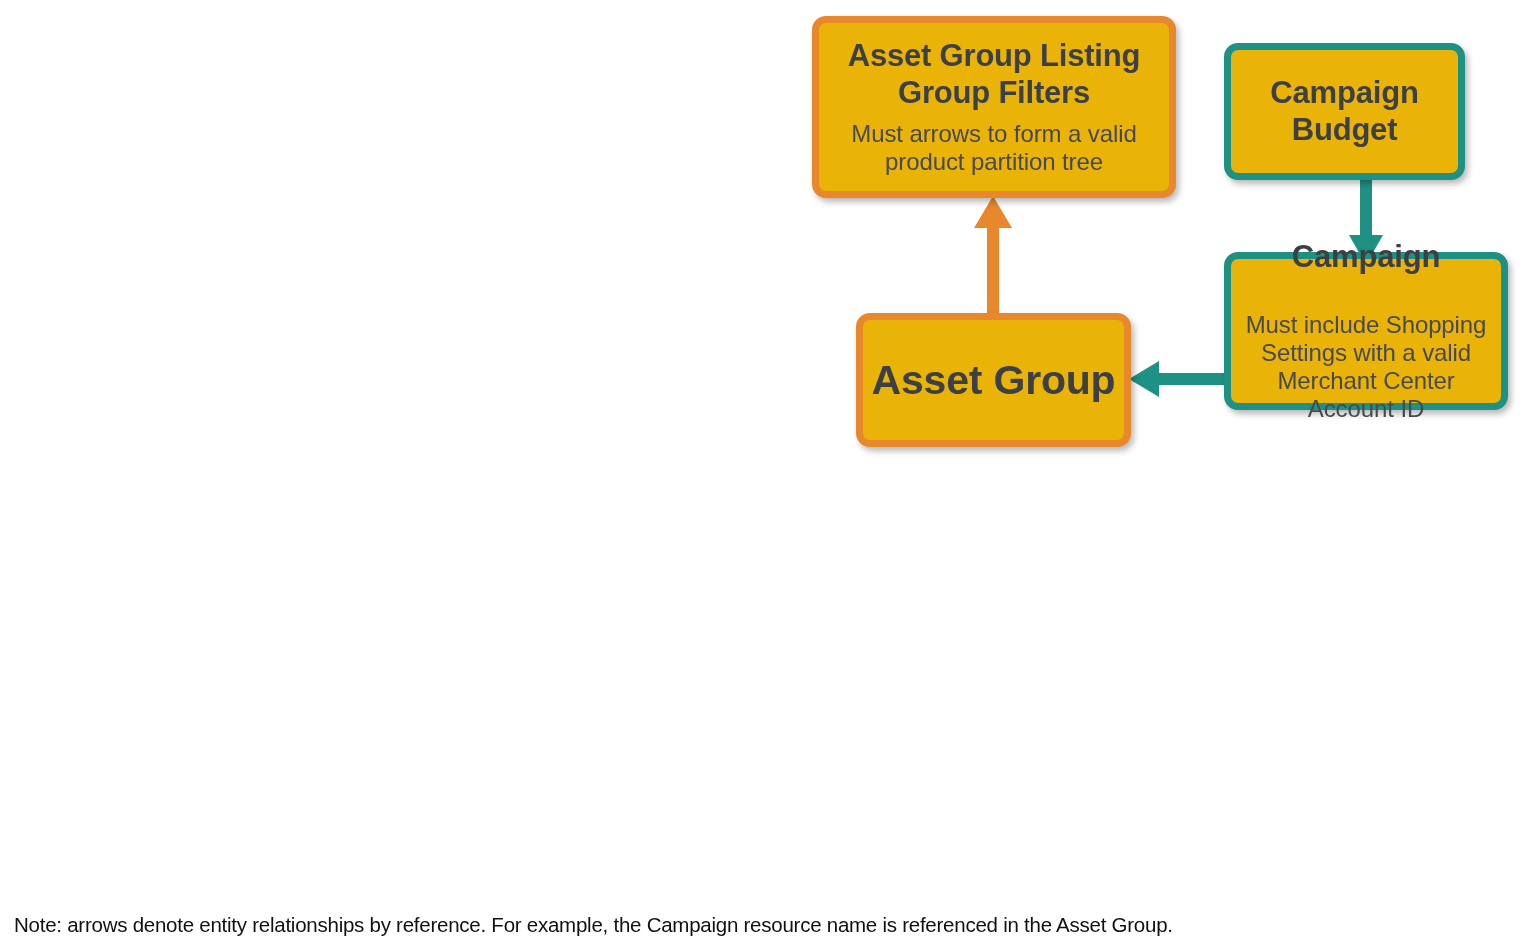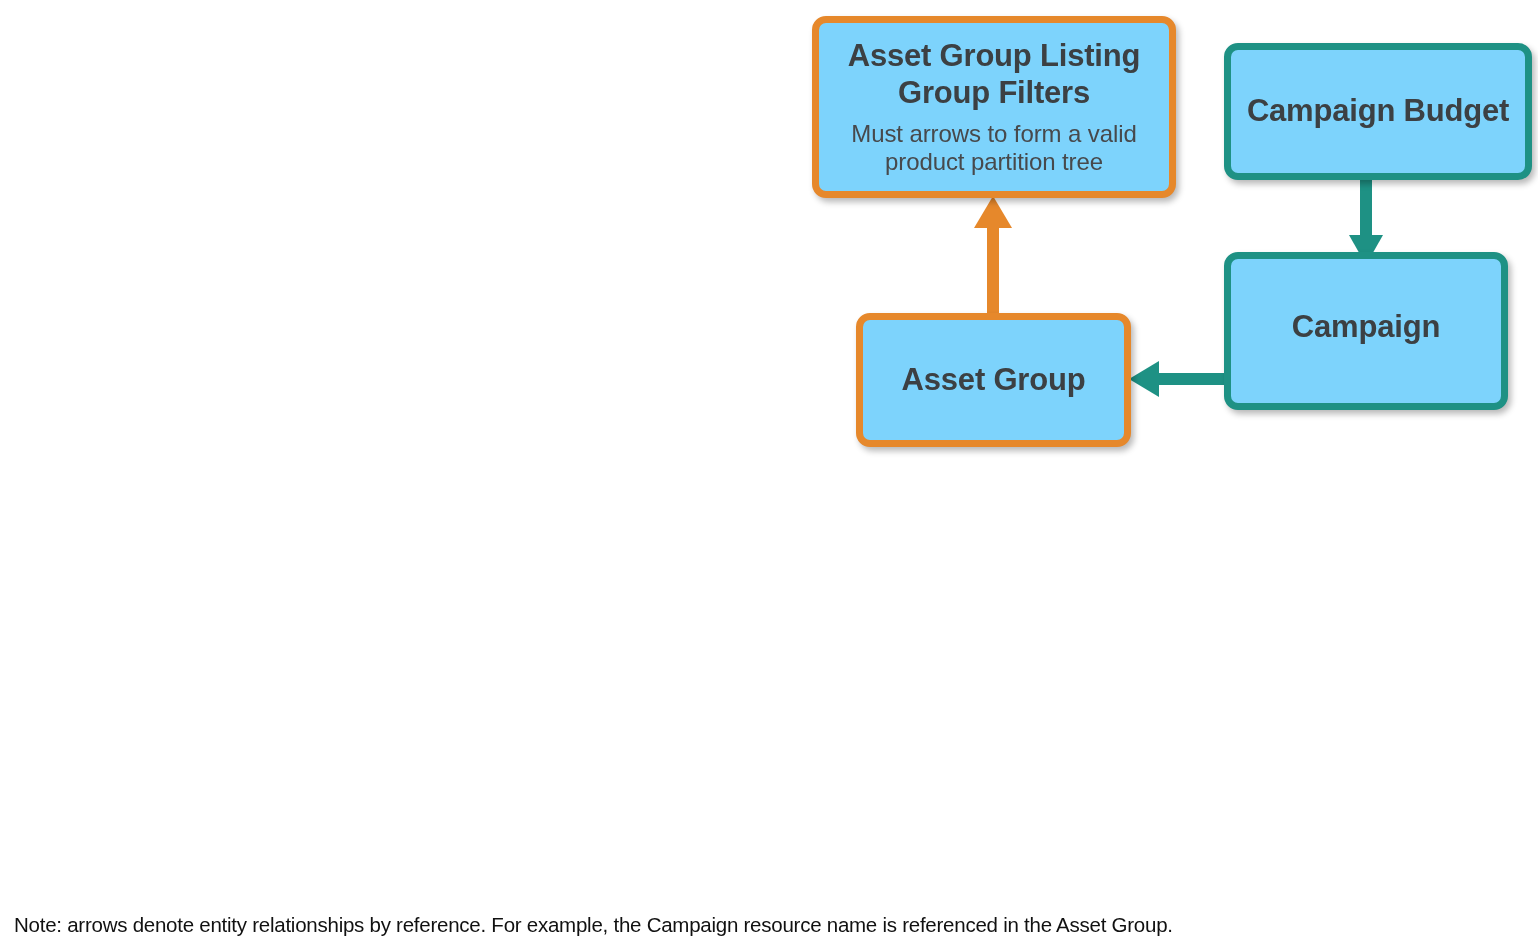--- a/index.html
+++ b/index.html
@@ -18,21 +18,21 @@
 
   #canvas {
     position: absolute;
     inset: 0;
   }
 
   
   .node {
     position: absolute;
     box-sizing: border-box;
-    background: #7dd3fc;
+    background: #eab308;
     border-style: solid;
     border-width: 7px;
     border-radius: 14px;
     display: flex;
     flex-direction: column;
     align-items: center;
     justify-content: center;
     text-align: center;
     padding: 6px 2px;
     box-shadow: 3px 4px 6px rgba(0,0,0,0.28);
@@ -58,30 +58,30 @@
   #node-aglgf {
     left: 812px;  top: 16px;
     width: 364px; height: 182px;
   }
   #node-aglgf .title    { font-size: 31px; margin-bottom: 8px; }
   #node-aglgf .subtitle { font-size: 24px; }
 
   
   #node-budget {
     left: 1224px; top: 43px;
-    width: 308px; height: 137px;
+    width: 241px; height: 137px;
   }
   #node-budget .title { font-size: 31px; }
 
   
   #node-assetgroup {
     left: 856px;  top: 313px;
     width: 275px; height: 134px;
   }
-  #node-assetgroup .title { font-size: 31px; }
+  #node-assetgroup .title { font-size: 41px; }
 
   
   #node-campaign {
     left: 1224px; top: 252px;
     width: 284px; height: 158px; gap: 28px;
   }
   #node-campaign .title    { font-size: 31px; margin-bottom: 7px; }
   #node-campaign .subtitle { font-size: 24px; }
 
   
@@ -180,17 +180,18 @@
   <div class="node teal" id="node-budget">
     <div class="title">Campaign Budget</div>
   </div>
 
   <div class="node orange" id="node-assetgroup">
     <div class="title">Asset Group</div>
   </div>
 
   <div class="node teal" id="node-campaign">
     <div class="title">Campaign</div>
+    <div class="subtitle">Must include Shopping Settings with a valid Merchant Center Account ID</div>
   </div>
 
   <div id="footer-note">Note: arrows denote entity relationships by reference. For example, the Campaign resource name is referenced in the Asset Group.</div>
 
 </div>
 
 </body></html>

